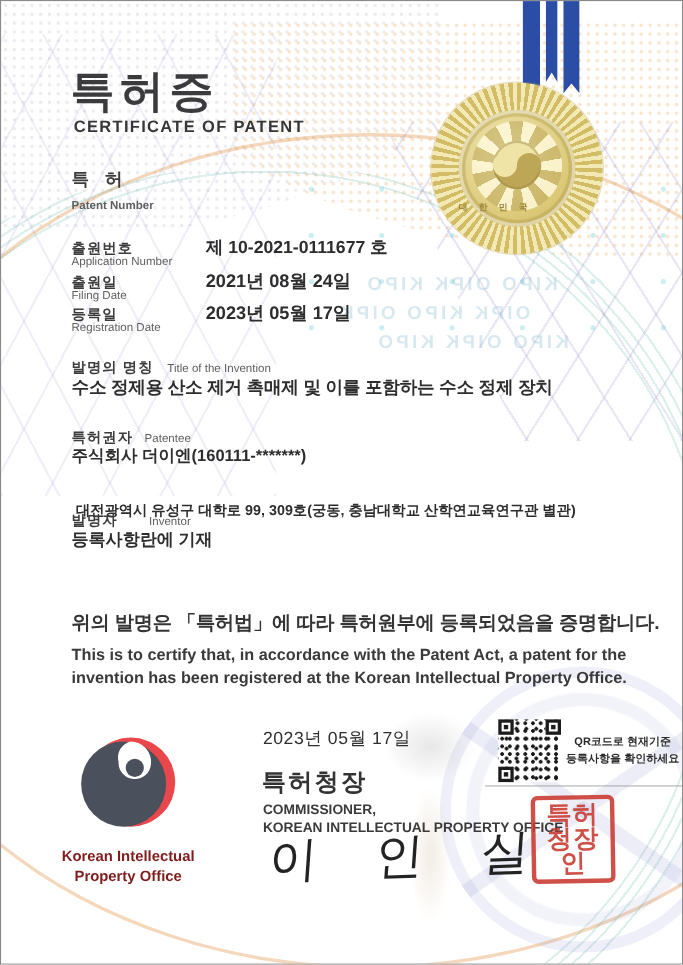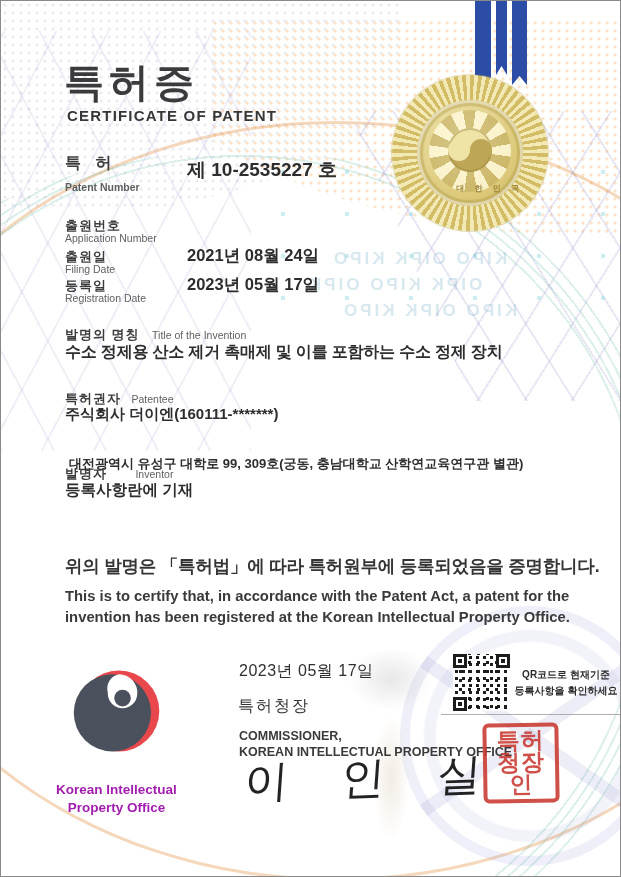--- a/index.html
+++ b/index.html
@@ -83,34 +83,34 @@
     background:radial-gradient(circle at 42% 38%,#f4ecc0,#dcc979 62%,#cdb75f);
     box-shadow:inset 0 0 0 3px rgba(255,255,255,.45),inset 0 0 0 6px rgba(170,148,70,.35);}
   .petals{position:absolute;left:12px;top:10px;width:82px;height:82px;border-radius:50%;
     background:repeating-conic-gradient(from 8deg,rgba(255,250,220,.8) 0deg 18deg,rgba(190,168,90,.55) 18deg 36deg);
     filter:blur(.4px);}
   .taegeuk{position:absolute;left:31px;top:28px;width:44px;height:44px;border-radius:50%;
     background:linear-gradient(180deg,#efe3a6 0 50%,#bda757 50% 100%);
     box-shadow:inset 0 0 0 2px rgba(150,130,60,.4);}
   .taegeuk:before{content:"";position:absolute;left:0;top:11px;width:22px;height:22px;border-radius:50%;background:#efe3a6;}
   .taegeuk:after{content:"";position:absolute;right:0;top:11px;width:22px;height:22px;border-radius:50%;background:#bda757;}
-  .medal-country{position:absolute;left:0;bottom:12px;width:100%;text-align:right;
+  .medal-country{position:absolute;left:0;bottom:12px;width:100%;text-align:left;
     font-size:8px;font-weight:bold;letter-spacing:4px;color:#9b8438;}
 
   
   .abs{position:absolute;}
   .title-kr{left:63px;top:54px;font-size:40px;font-weight:bold;letter-spacing:5px;color:#3b3b3e;}
   .title-en{left:66px;top:106px;font-size:15px;font-weight:bold;letter-spacing:1.2px;color:#363636;}
   .lab-kr{font-size:13px;font-weight:bold;color:#3c3c3c;letter-spacing:1px;}
   .lab-en{font-size:10.5px;color:#5f5f5f;}
   .val{font-weight:bold;color:#2d2d2d;}
   .statement-kr{left:64px;top:553px;font-size:17.5px;font-weight:bold;color:#343434;letter-spacing:-0.2px;}
   .statement-en{left:64px;top:585px;width:516px;font-size:14.8px;font-weight:bold;color:#3a3a3a;line-height:1.45;}
   .issue-date{left:238px;top:660px;font-size:16px;color:#2f2f2f;letter-spacing:.5px;}
-  .commissioner-kr{left:237px;top:695px;font-size:16px;font-weight:normal;color:#333;letter-spacing:2px;}
+  .commissioner-kr{left:237px;top:695px;font-size:22px;font-weight:bold;color:#333;letter-spacing:2px;}
   .commissioner-en1{left:238px;top:728px;font-size:12.5px;font-weight:bold;color:#3a3a3a;}
   .commissioner-en2{left:238px;top:744px;font-size:12.5px;font-weight:bold;color:#3a3a3a;}
   .signature{left:244px;top:748px;font-size:44px;color:#111;
     font-family:"DejaVu Serif","Liberation Serif",serif;word-spacing:38px;
     transform:skewX(-6deg) rotate(-2deg);opacity:.92;}
   .seal{left:482px;top:722px;width:76px;height:80px;border:4px solid #c9392f;border-radius:6px;
     display:flex;align-items:center;justify-content:center;flex-wrap:wrap;
     color:#c9392f;font-weight:bold;font-size:23px;line-height:.95;text-align:center;
     letter-spacing:1px;opacity:.88;transform:rotate(-1deg);overflow:hidden;padding:2px;}
   
@@ -121,21 +121,21 @@
     background-size:7px 7px,9px 9px;background-position:0 0,3px 4px;}
   .qr i{position:absolute;width:14px;height:14px;border:3px solid #1c1c1c;background:#fff;}
   .qr i:after{content:"";position:absolute;left:2px;top:2px;width:4px;height:4px;background:#1c1c1c;}
   .qr .f1{left:0;top:0;} .qr .f2{right:0;top:0;} .qr .f3{left:0;bottom:0;}
   .qr-caption{left:511px;top:666px;width:108px;font-size:10px;font-weight:bold;color:#2b2b2b;
     line-height:1.55;text-align:center;}
 
   
   .logo-block{left:38px;top:664px;width:155px;text-align:center;}
   .logo-kr{font-size:22px;font-weight:bold;color:#3d424c;letter-spacing:7px;margin-top:6px;}
-  .logo-en{font-size:13.5px;font-weight:bold;color:#a21caf;line-height:1.35;margin-top:20px;}
+  .logo-en{font-size:13.5px;font-weight:bold;color:#7f1d1d;line-height:1.35;margin-top:8px;}
 </style>
 </head>
 <body>
 
 <div class="page">
 
   <div class="bg bg-hex-topleft"></div>
   <div class="bg bg-hex-orange"></div>
   <div class="bg bg-arc-orange"></div>
   <div class="bg bg-arc-teal"></div>
@@ -161,24 +161,24 @@
       <div class="taegeuk"></div>
       <div class="medal-country">대 한 민 국</div>
     </div>
   </div>
 
   <div class="abs title-kr">특허증</div>
   <div class="abs title-en">CERTIFICATE OF PATENT</div>
 
   <div class="abs lab-kr" style="left:64px;top:152px;font-size:16px;letter-spacing:5px;">특 허</div>
   <div class="abs lab-en" style="left:64px;top:180px;font-weight:bold;">Patent Number</div>
-  <div class="abs val" style="left:186px;top:156px;font-size:19px;">제 10-2535227 호</div>
 
   <div class="abs lab-kr" style="left:64px;top:216px;">출원번호</div>
   <div class="abs lab-en" style="left:64px;top:231px;">Application Number</div>
+  <div class="abs val" style="left:186px;top:214px;font-size:16px;">제 10-2021-0111677 호</div>
 
   <div class="abs lab-kr" style="left:64px;top:247px;">출원일</div>
   <div class="abs lab-en" style="left:64px;top:262px;">Filing Date</div>
   <div class="abs val" style="left:186px;top:244px;font-size:16.5px;">2021년 08월 24일</div>
 
   <div class="abs lab-kr" style="left:64px;top:276px;">등록일</div>
   <div class="abs lab-en" style="left:64px;top:291px;">Registration Date</div>
   <div class="abs val" style="left:186px;top:273px;font-size:16.5px;">2023년 05월 17일</div>
 
   <div class="abs" style="left:64px;top:324px;">

